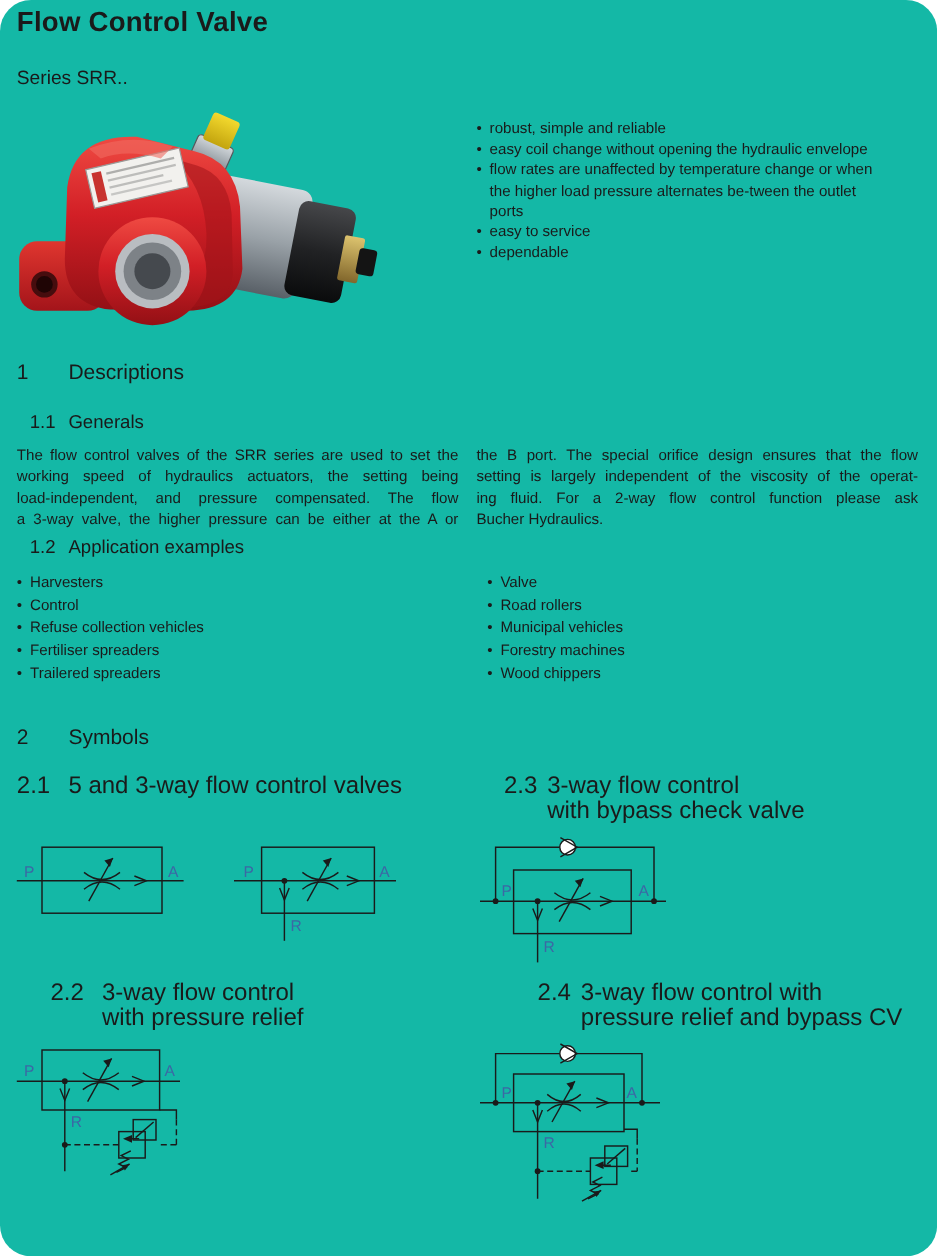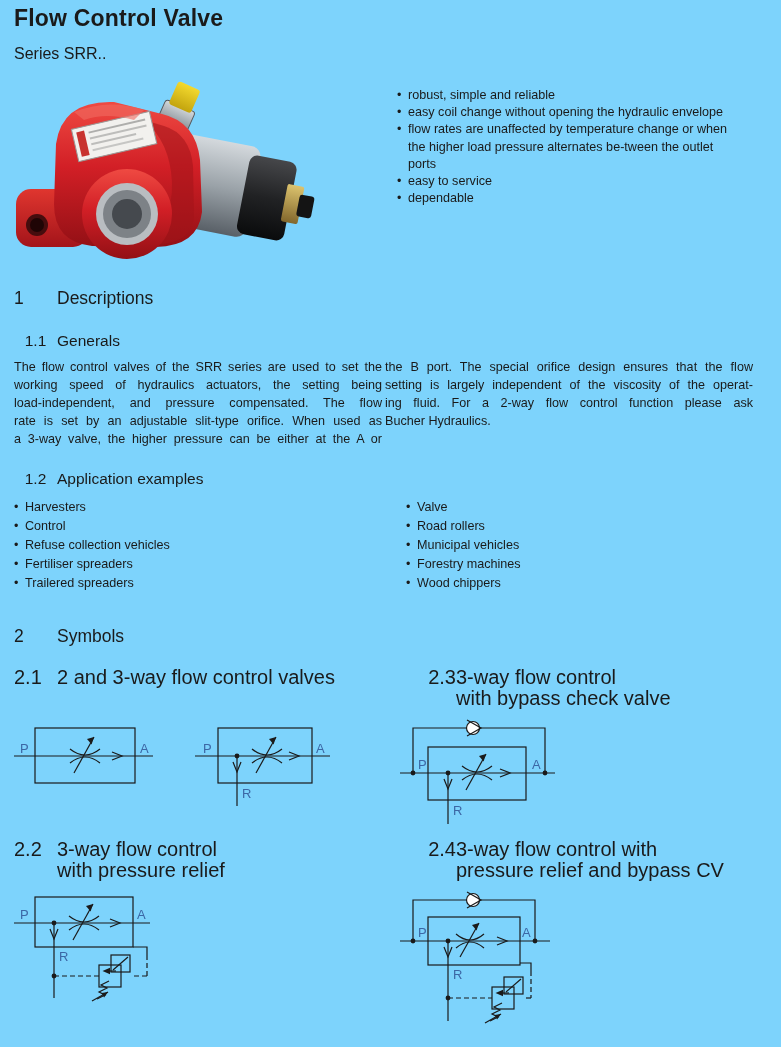--- a/index.html
+++ b/index.html
@@ -3,57 +3,57 @@
 <meta charset="utf-8">
 <style>
   :root{
     --text:#1a1a1a;
     --port-label:#3c67a5;
     --line:#1a1a1a;
   }
   *{margin:0;padding:0;box-sizing:border-box;}
   html,body{background:#fff;}
   body{font-family:"Liberation Sans","DejaVu Sans",sans-serif;color:var(--text);}
-  .page{position:relative;width:781px;height:1047px;background:#7dd3fc;overflow:hidden;}
+  .page{position:relative;width:781px;height:1047px;background:#14b8a6;overflow:hidden;border-radius:26px;}
   .inner{padding:4px 14px 0 14px;}
 
   .title{font-size:23px;font-weight:bold;line-height:28px;letter-spacing:.2px;}
-  .subtitle{font-size:16px;line-height:20px;margin-top:12px;}
+  .subtitle{font-size:16px;line-height:20px;margin-top:24px;}
 
   .hero{display:flex;margin-top:22px;height:185px;}
   .product{width:300px;height:185px;flex:0 0 300px;}
   .features{margin-left:83px;padding-top:1px;width:333px;}
   .blist{list-style:none;font-size:12.6px;line-height:17.2px;}
   .blist li{position:relative;padding-left:11px;}
   .blist li::before{content:"\2022";position:absolute;left:0;top:0;}
 
   .sec-head{display:flex;font-size:17.5px;line-height:24px;}
   .sec-head .num{width:43px;flex:0 0 43px;}
   .sub-head{display:flex;font-size:15.5px;line-height:20px;}
   .sub-head .num{width:43px;flex:0 0 43px;text-align:center;}
 
   .m-sec1{margin-top:15px;}
   .m-sub11{margin-top:21px;}
-  .two-col{display:flex;gap:3px;margin-top:7px;}
+  .two-col{display:flex;gap:15px;margin-top:7px;}
   .col{width:368px;flex:0 0 368px;font-size:12.6px;line-height:18px;}
   .col .ln{text-align:justify;text-align-last:justify;}
   .col .ln.last{text-align-last:left;}
 
-  .m-sub12{margin-top:21px;}
+  .m-sub12{margin-top:5px;}
   .apps{display:grid;grid-template-columns:392px 1fr;margin-top:9px;}
   .apps .blist{line-height:19px;}
 
   .m-sec2{margin-top:31px;}
   .symgrid{display:grid;grid-template-columns:406px 1fr;margin-top:19px;}
   .symhead{display:flex;font-size:20px;line-height:21px;}
   .symhead .num{width:43px;flex:0 0 43px;}
-  .symhead.right .num{width:36px;flex:0 0 36px;text-align:right;}
+  .symhead.right .num{width:36px;flex:0 0 36px;}
   .row-head1{height:54px;}
   .row-diag1{height:118px;}
-  .row-head2{height:52px;}
+  .row-head2{height:52px;margin-left:28px;}
   .diagwrap{position:relative;}
   .pull-left{margin-left:-22px;}
   svg{overflow:visible;display:block;}
 
   .diag line,.diag path,.diag rect,.diag circle,.diag polyline{stroke:var(--line);fill:none;stroke-width:1.2;}
   .diag .dot{fill:var(--line);stroke:none;}
   .diag .fillhead{fill:var(--line);stroke:none;}
   .diag .mask{fill:#fff;}
   .diag text{font-family:"Liberation Sans",sans-serif;font-size:13px;fill:var(--port-label);stroke:none;}
   .diag .dash{stroke-dasharray:5 3;}
@@ -154,21 +154,20 @@
     <div class="sub-head m-sub11">
       <span class="num">1.1</span>
       <span>Generals</span>
     </div>
 
     <div class="two-col">
       <div class="col">
         <div class="ln">The flow control valves of the SRR series are used to set the</div>
         <div class="ln">working speed of hydraulics actuators, the setting being</div>
         <div class="ln">load-independent, and pressure compensated. The flow</div>
-        <div class="ln">rate is set by an adjustable slit-type orifice. When used as</div>
         <div class="ln">a 3-way valve, the higher pressure can be either at the A or</div>
       </div>
       <div class="col">
         <div class="ln">the B port. The special orifice design ensures that the flow</div>
         <div class="ln">setting is largely independent of the viscosity of the operat-</div>
         <div class="ln">ing fluid. For a 2-way flow control function please ask</div>
         <div class="ln last">Bucher Hydraulics.</div>
       </div>
     </div>
 
@@ -197,21 +196,21 @@
     <div class="sec-head m-sec2">
       <span class="num">2</span>
       <span>Symbols</span>
     </div>
 
     <div class="symgrid">
 
       <div class="row-head1">
         <div class="symhead">
           <span class="num">2.1</span>
-          <span>2 and 3-way flow control valves</span>
+          <span>5 and 3-way flow control valves</span>
         </div>
       </div>
       <div class="row-head1">
         <div class="symhead right">
           <span class="num">2.3</span>
           <span>
             <span>3-way flow control</span><br>
             <span>with bypass check valve</span>
           </span>
         </div>

